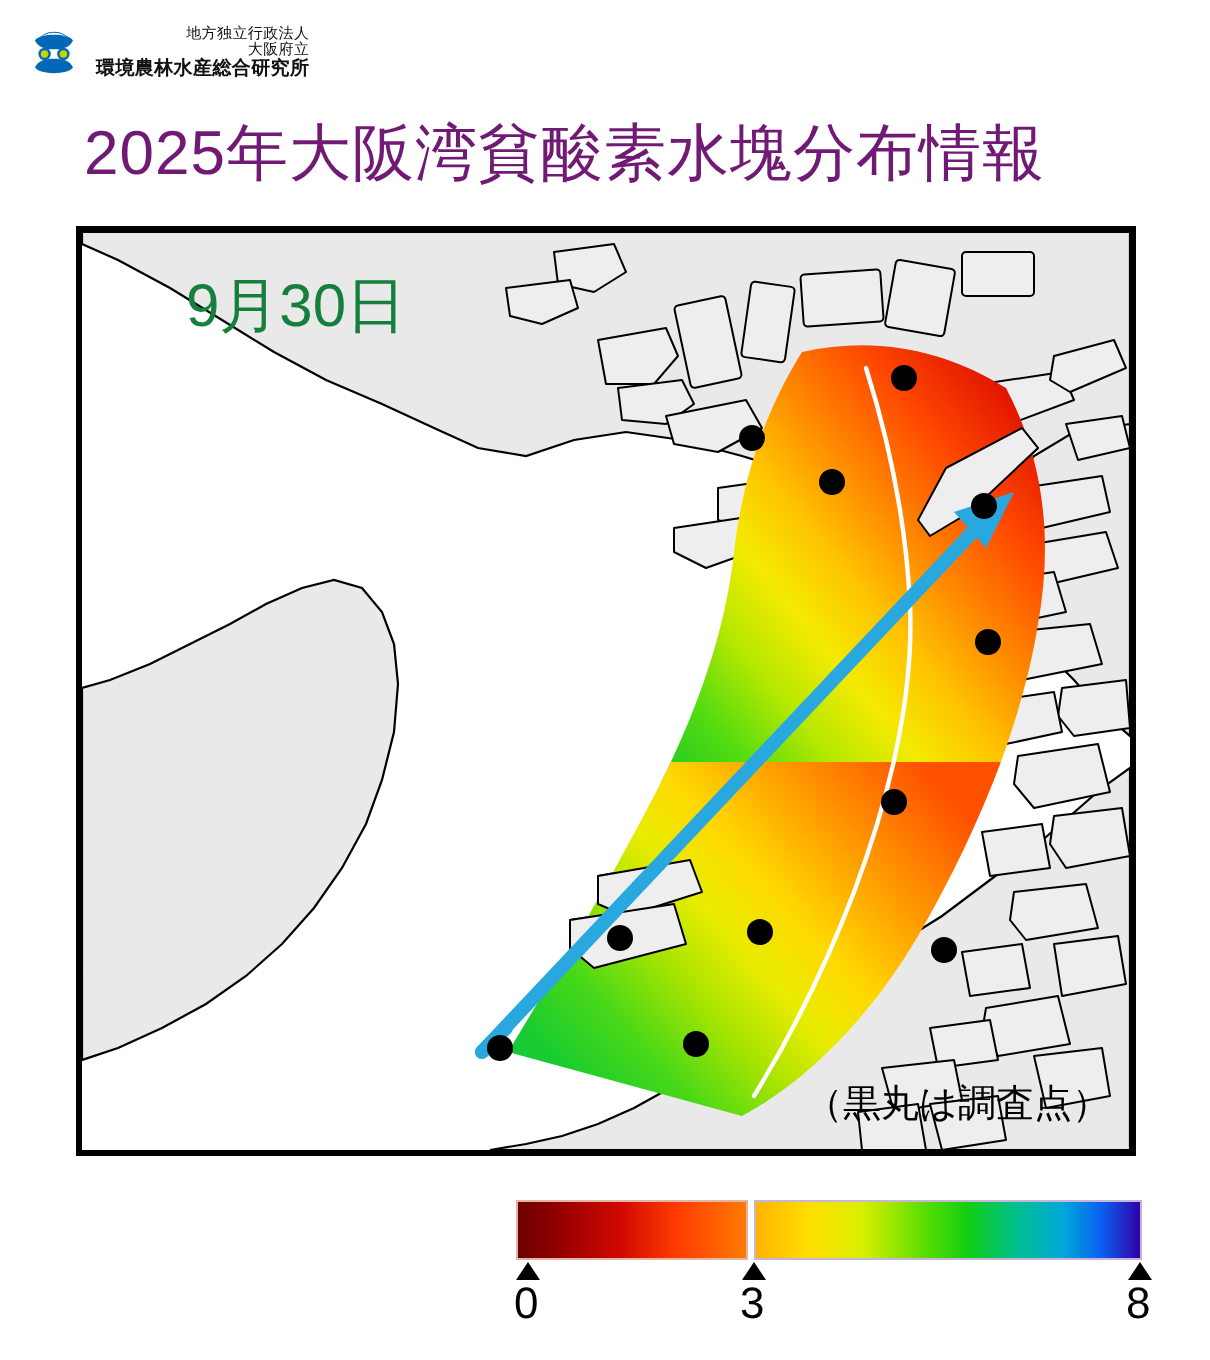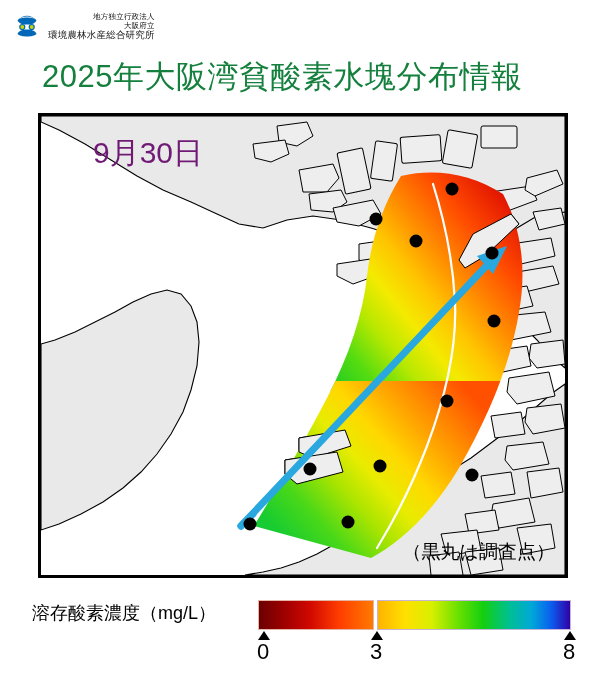--- a/index.html
+++ b/index.html
@@ -15,43 +15,43 @@
     position:absolute;left:12px;top:12px;
     display:flex;align-items:center;gap:6px;
   }
   #logo-mark{width:30px;height:30px;flex:0 0 auto;}
   #logo-text{
     display:flex;flex-direction:column;justify-content:center;
     line-height:1.12;color:#111;text-align:right;
   }
   #logo-text .l1{font-size:7.5px;letter-spacing:.2px;}
   #logo-text .l2{font-size:7.5px;letter-spacing:.2px;font-family:Liberation Mono, monospace;}
-  #logo-text .l3{font-size:9.5px;font-weight:normal;letter-spacing:.2px;}
+  #logo-text .l3{font-size:9.5px;font-weight:bold;letter-spacing:.2px;}
 
   
   #page-title{
     position:absolute;left:42px;top:56px;
-    font-size:31px;letter-spacing:.5px;color:#15803d;
+    font-size:31px;letter-spacing:.5px;color:#701a75;
     white-space:nowrap;font-weight:400;
   }
 
   
   #map-frame{
     position:absolute;left:38px;top:113px;
     width:530px;height:465px;
     background:#ffffff;
     border:3px solid #000;
     box-sizing:border-box;
     overflow:hidden;
   }
   #map-svg{position:absolute;left:0;top:0;width:100%;height:100%;display:block;}
 
   #date-label{
     position:absolute;left:52px;top:17px;
-    font-size:30px;color:#701a75;white-space:nowrap;z-index:5;
+    font-size:30px;color:#15803d;white-space:nowrap;z-index:5;
   }
   #points-note{
     position:absolute;right:10px;bottom:10px;
     font-size:19px;color:#000;white-space:nowrap;z-index:5;
   }
 
   
   #cb-row{position:absolute;left:0;top:592px;width:605px;height:84px;}
   #cb-label{
     position:absolute;left:32px;top:9px;
@@ -253,21 +253,20 @@
       <circle cx="307" cy="406" r="6.5"></circle>
       <circle cx="209" cy="408" r="6.5"></circle>
     </g>
   </svg>
 
   <div id="date-label">9月30日</div>
   <div id="points-note">（黒丸は調査点）</div>
 </div>
 
 <div id="cb-row">
-  <div id="cb-label">溶存酸素濃度（mg/L）</div>
 
   <div id="cb-seg-low" class="cb-seg" style="background:linear-gradient(to right,#6b0000 0%,#9e0000 22%,#d10800 45%,#ff3c00 70%,#ff7a00 100%);"></div>
   <div id="cb-seg-high" class="cb-seg" style="background:linear-gradient(to right,#ffb300 0%,#ffe000 14%,#d8ef00 28%,#68e000 42%,#12cf10 55%,#00c090 68%,#00a8d8 80%,#0a60f0 90%,#3000a8 100%);"></div>
 
   <div class="cb-tick" style="left:258px;"></div>
   <div class="cb-tick" style="left:371px;"></div>
   <div class="cb-tick" style="left:564px;"></div>
 
   <div class="cb-tnum" style="left:257px;">0</div>
   <div class="cb-tnum" style="left:370px;">3</div>

